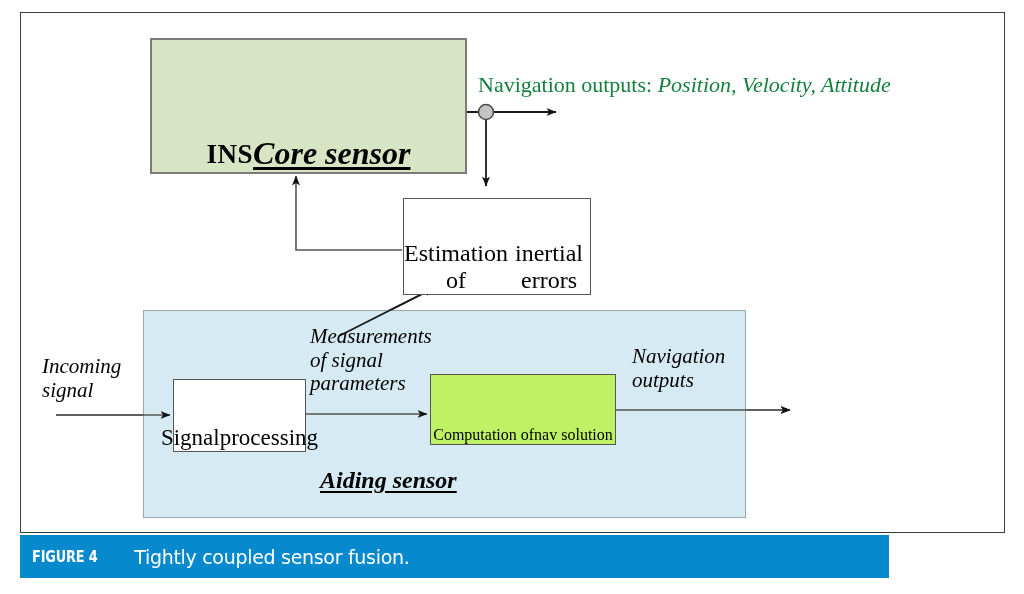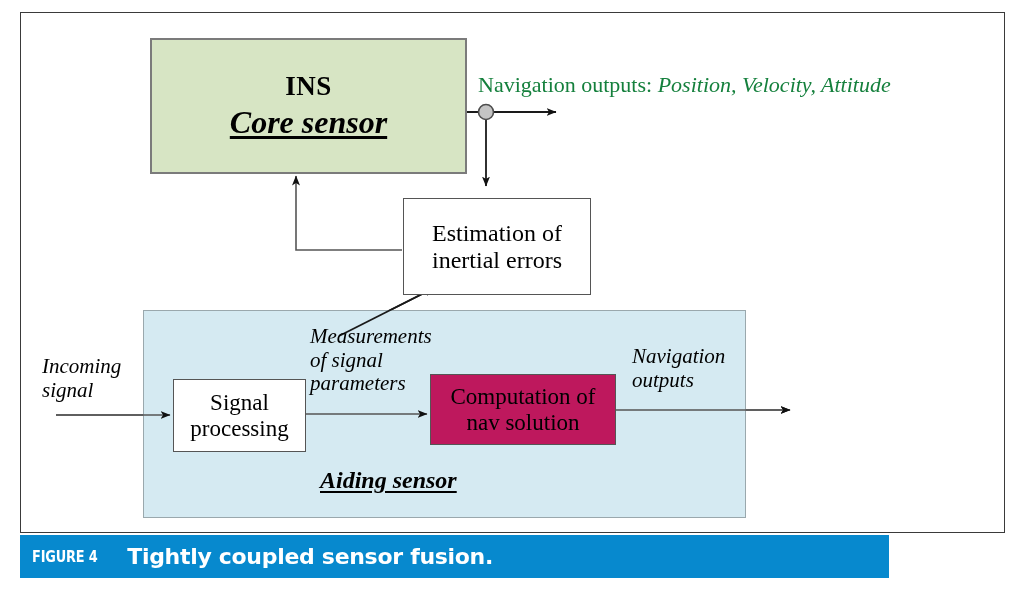--- a/index.html
+++ b/index.html
@@ -36,22 +36,22 @@
     top: 0;
     width: 1024px;
     height: 594px;
     pointer-events: none;
   }
   
   .block {
     position: absolute;
     box-sizing: border-box;
     display: flex;
-    flex-direction: column;
-    align-items: center;
+    flex-direction: row;
+    align-items: flex-end;
     justify-content: center;
     text-align: center;
     line-height: 1.12;
     color: #000000;
   }
   #ins-block {
     left: 150px;
     top: 38px;
     width: 317px;
     height: 136px;
@@ -97,23 +97,23 @@
     height: 73px;
     background: #ffffff;
     border: 1.5px solid #555555;
     font-size: 23px;
   }
   #computation-block {
     left: 430px;
     top: 374px;
     width: 186px;
     height: 71px;
-    background: #be185d;
+    background: #bef264;
     border: 1.5px solid #555555;
-    font-size: 23px;
+    font-size: 16px;
   }
   #aiding-label {
     position: absolute;
     left: 320px;
     top: 467px;
     font-style: italic;
     font-weight: bold;
     font-size: 24px;
     text-decoration: underline;
     text-underline-offset: 3px;
@@ -160,23 +160,23 @@
     font-weight: bold;
     font-size: 15px;
     letter-spacing: -0.2px;
     transform: scaleX(0.86);
     transform-origin: left center;
     margin-left: 12px;
     white-space: nowrap;
   }
   #caption-text {
     font-family: "DejaVu Sans", sans-serif;
-    font-size: 22px;
-    font-weight: 700;
-    margin-left: 19px;
+    font-size: 19px;
+    font-weight: 400;
+    margin-left: 26px;
     white-space: nowrap;
     letter-spacing: -0.3px;
   }
 </style>
 </head>
 <body>
 
 <div id="figure-root">
 
   <div id="diagram-frame"></div>

